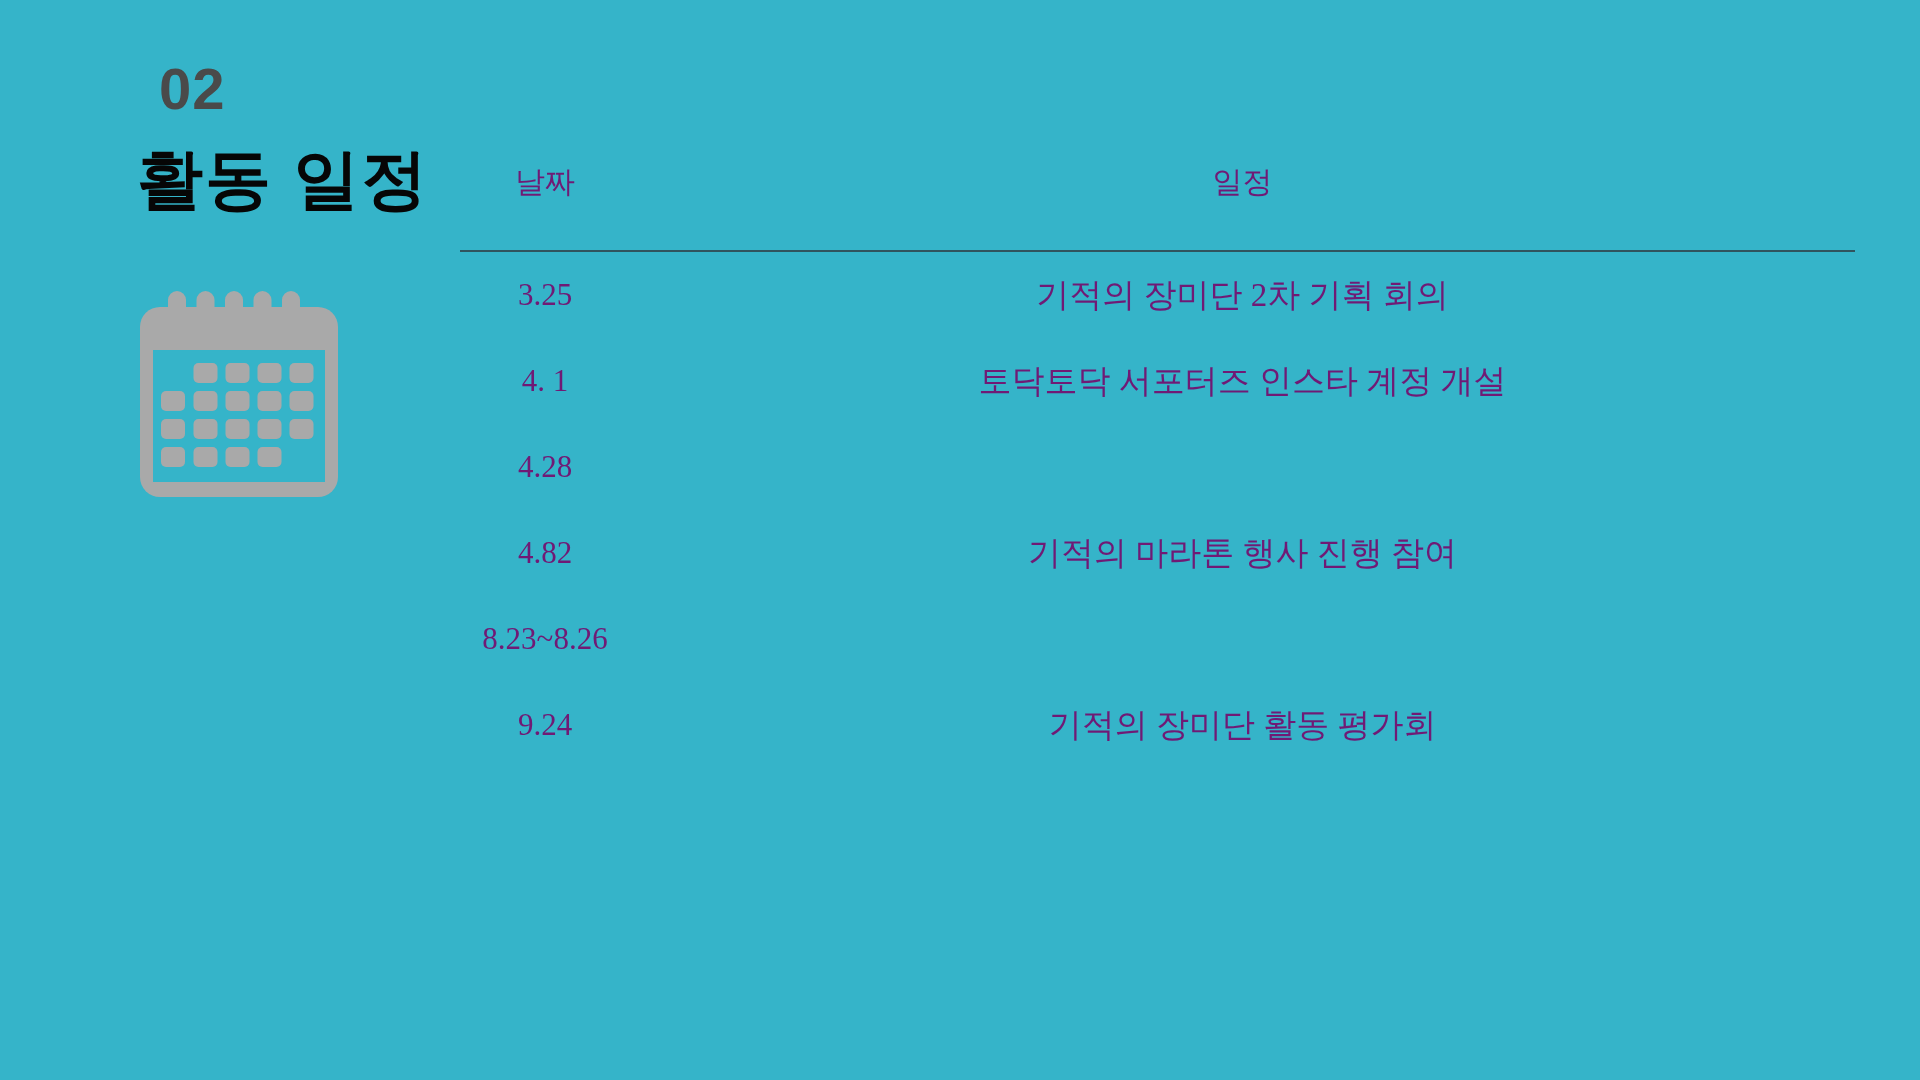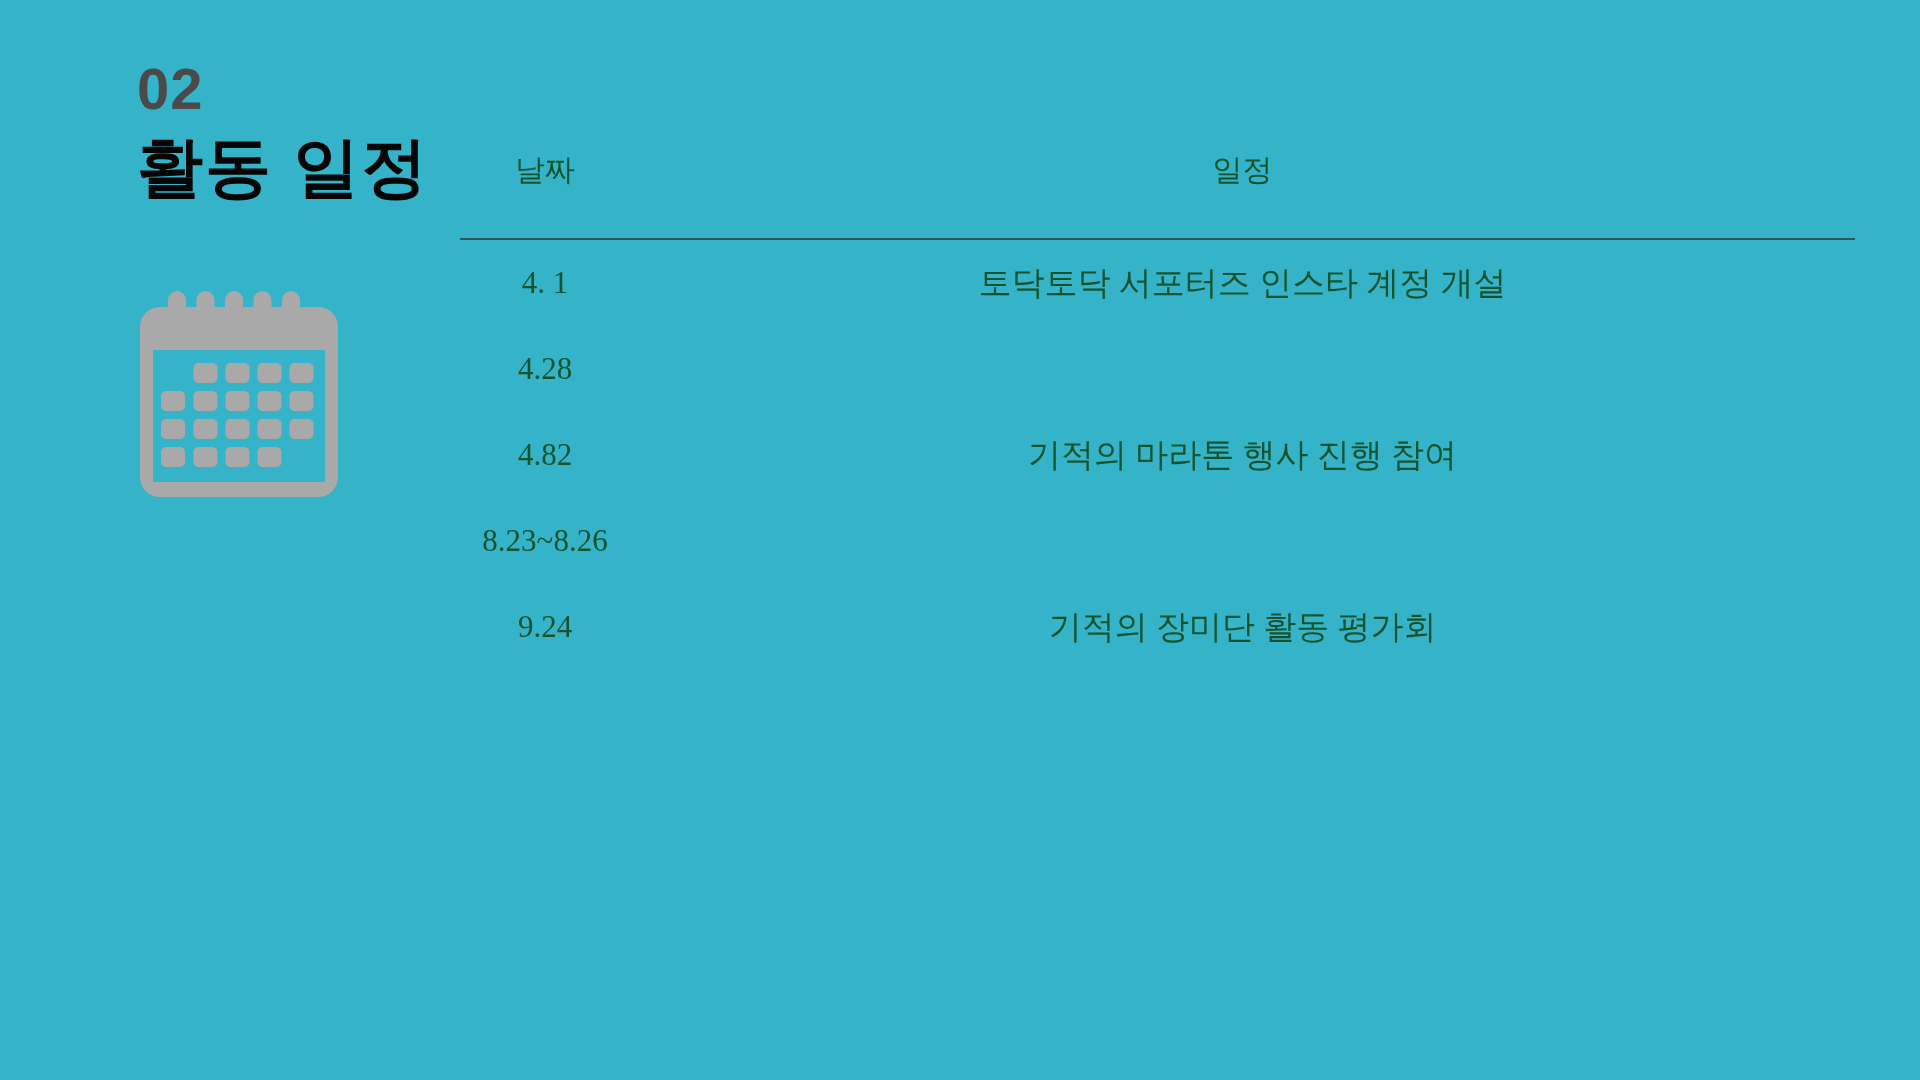--- a/index.html
+++ b/index.html
@@ -20,43 +20,44 @@
     left: 137px;
     top: 60px;
     font-family: "Liberation Sans", "DejaVu Sans", sans-serif;
   }
   .section-number {
     font-size: 58px;
     font-weight: 800;
     color: #4a4a4a;
     line-height: 1.0;
     letter-spacing: 1px;
+    margin-left: 22px;
   }
   .page-title {
-    margin-top: 16px;
+    margin-top: 28px;
     font-size: 66px;
     font-weight: 800;
     color: #060606;
     line-height: 1.0;
     letter-spacing: 2px;
     white-space: nowrap;
   }
   .calendar {
     position: absolute;
     left: 140px;
     top: 291px;
     width: 200px;
     height: 206px;
   }
   .schedule-table {
     position: absolute;
     left: 460px;
-    top: 128px;
+    top: 140px;
     width: 1395px;
-    color: #14532d;
+    color: #701a75;
   }
   .thead {
     display: flex;
     height: 112px;
     box-sizing: border-box;
     border-bottom: 2px solid #30545e;
     font-size: 30px;
   }
   .thead .hcell {
     display: flex;
@@ -136,20 +137,24 @@
     </svg>
   </div>
 
   <div class="schedule-table">
     <div class="thead">
       <div class="hcell col-date">날짜</div>
       <div class="hcell col-sched">일정</div>
     </div>
     <div>
 
+  <div class="trow">
+    <div class="date">3.25</div>
+    <div class="sched">기적의 장미단 2차 기획 회의</div>
+  </div>
 
   <div class="trow">
     <div class="date">4. 1</div>
     <div class="sched">토닥토닥 서포터즈 인스타 계정 개설</div>
   </div>
 
 
   <div class="trow">
     <div class="date">4.28</div>
   </div>

